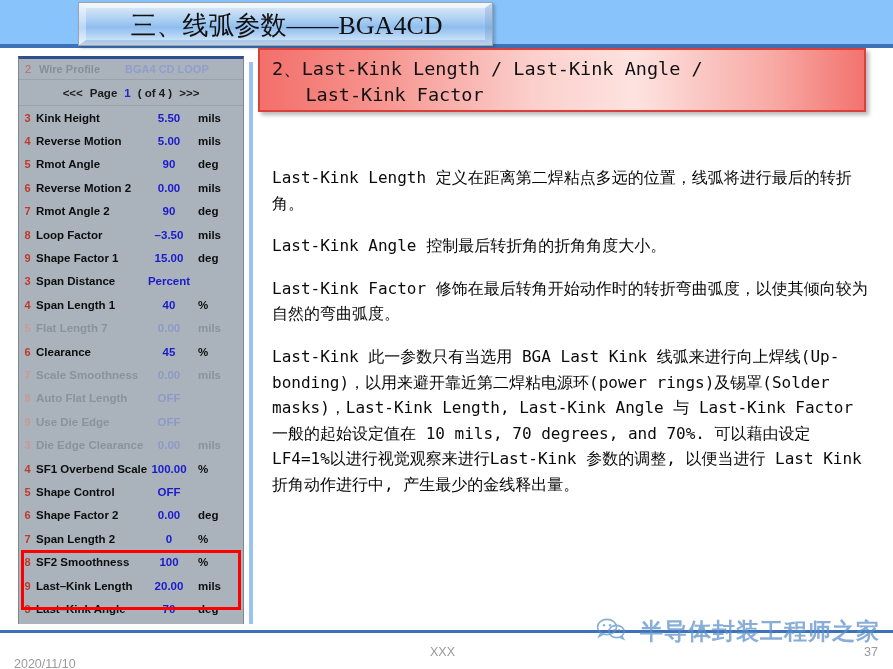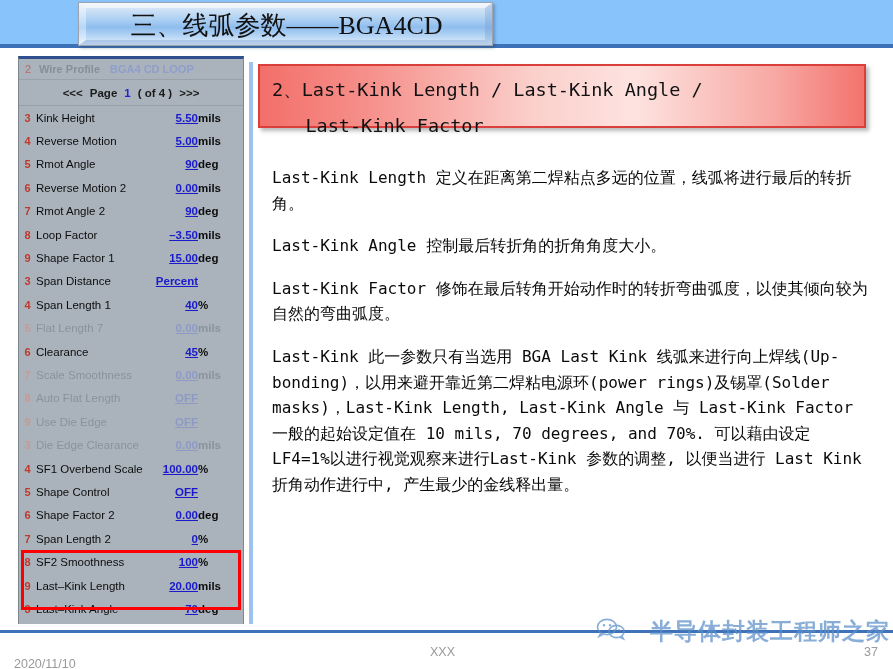--- a/index.html
+++ b/index.html
@@ -92,21 +92,21 @@
   }
   .pp-titlerow .idx {
     color: #b86a6a;
     font-size: 11px;
     width: 14px;
   }
   .pp-titlerow .nm {
     color: #868f97;
     font-size: 11px;
     font-weight: bold;
-    margin-right: 10px;
+    margin-right: 25px;
   }
   .pp-titlerow .vl {
     color: #8f9ecd;
     font-size: 11px;
     font-weight: bold;
   }
   .pp-pagerow {
     height: 26px;
     display: flex;
     align-items: center;
@@ -133,30 +133,29 @@
     text-align: center;
     color: #c0392b;
     font-weight: bold;
     font-size: 11px;
     flex: none;
   }
   .pp-row .nm {
     flex: none;
     width: 104px;
     color: #0d0d0d;
-    font-weight: normal;
+    font-weight: bold;
     white-space: nowrap;
   }
   .pp-row .vl {
     flex: none;
     width: 58px;
     color: #1a1acc;
     font-weight: bold;
-    text-align: right;
-    text-decoration: underline;
+    text-align: center;
   }
   .pp-row .un {
     flex: none;
     color: #0d0d0d;
     font-weight: bold;
     text-align: center;
   }
   
   .pp-row.dim .idx { color: #c79a96; }
   .pp-row.dim .nm  { color: #8a939b; }
@@ -179,37 +178,37 @@
   #vert-divider {
     position: absolute;
     left: 249px; top: 62px;
     width: 4px; height: 562px;
     background: #9cc3ef;
   }
 
   
   #red-header {
     position: absolute;
-    left: 258px; top: 64px;
+    left: 258px; top: 48px;
     width: 608px; height: 64px;
     box-sizing: border-box;
     border: 2px solid #d9403c;
     background: linear-gradient(90deg,
       #f36f6a 0%,
       #f6908b 18%,
       #fbcfcb 45%,
       #fde3e0 62%,
       #f8a9a4 85%,
       #f3736e 100%);
     box-shadow: 3px 3px 4px rgba(0,0,0,0.28);
     padding: 6px 10px 0 12px;
     font-family: "DejaVu Sans Mono", "Liberation Mono", monospace;
     font-size: 18.5px;
     color: #111;
-    line-height: 36px;
+    line-height: 26px;
     white-space: pre;
   }
 
   #body-text {
     position: absolute;
     left: 272px; top: 165px;
     width: 602px;
     font-family: "DejaVu Sans Mono", "Liberation Mono", monospace;
     font-size: 16px;
     line-height: 25.6px;
@@ -250,21 +249,21 @@
     font-family: "Liberation Sans", sans-serif;
   }
 
   
   #watermark {
     position: absolute;
     left: 596px; top: 612px;
     width: 285px; height: 38px;
     display: flex;
     align-items: center;
-    gap: 24px;
+    gap: 14px;
     opacity: 0.72;
     pointer-events: none;
   }
   #watermark .wm-text {
     font-family: "Liberation Sans", sans-serif;
     font-size: 23px;
     font-weight: bold;
     color: #5b8fc9;
     white-space: nowrap;
     letter-spacing: 1px;

